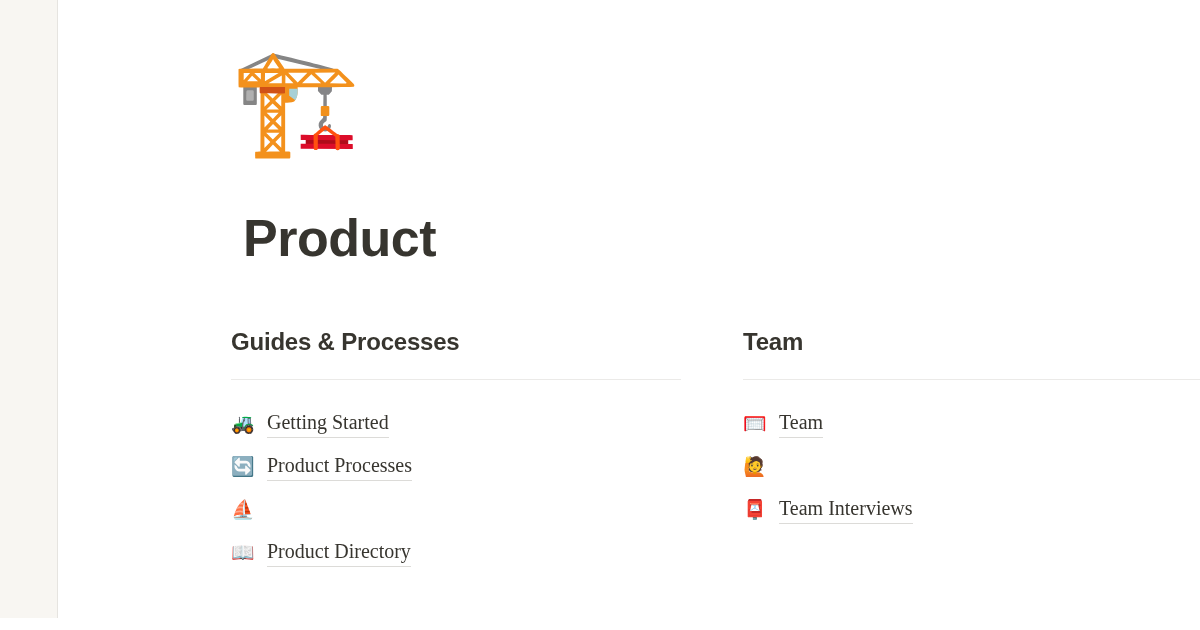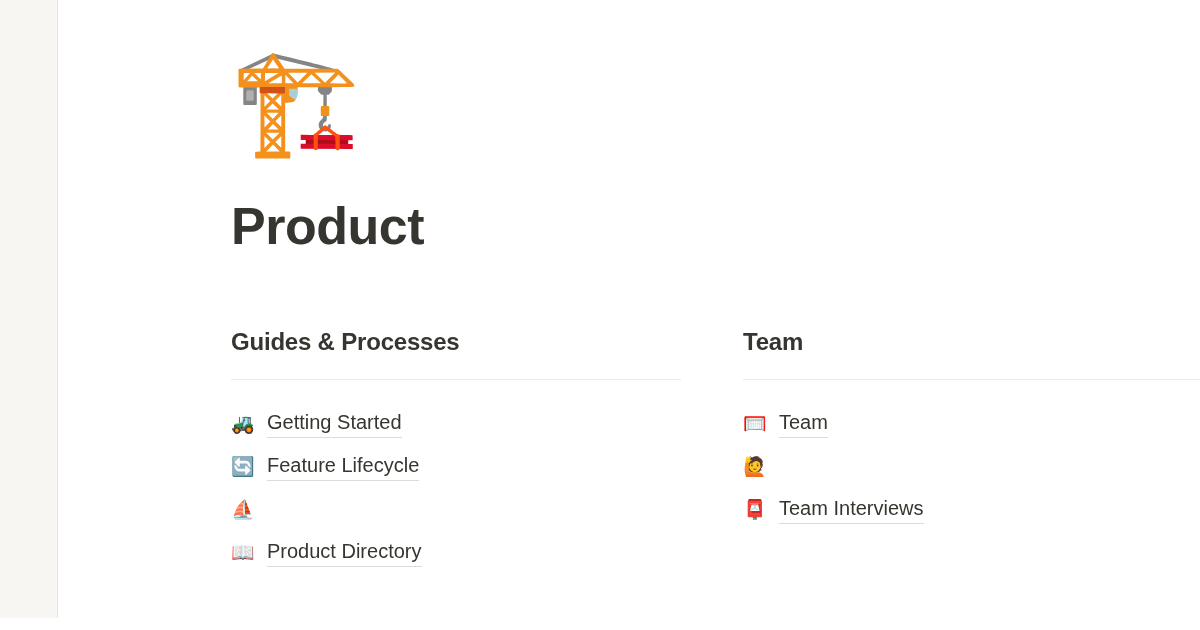--- a/index.html
+++ b/index.html
@@ -67,21 +67,21 @@
     height: 118px;
     font-size: 104px;
     line-height: 118px;
     user-select: none;
   }
 
   .page-title {
     position: absolute;
     left: 172px;
     top: 198px;
-    margin: 0;
+    margin: 12px;
     font-size: 52px;
     line-height: 1.1;
     font-weight: bold;
     letter-spacing: -0.5px;
     color: #37352f;
     white-space: nowrap;
   }
 
   .columns {
     position: absolute;
@@ -140,20 +140,21 @@
   .link-text {
     margin-left: 12px;
     font-size: 20px;
     line-height: 26px;
     color: #37352f;
     text-decoration: none;
     border-bottom: 1px solid #dcdbd8;
     padding-bottom: 2px;
     white-space: nowrap;
     cursor: pointer;
+    font-family: Liberation Serif, serif;
   }
 </style>
 </head>
 <body>
 
 <div class="app">
 
   <div class="sidebar"></div>
 
   <div class="top-dots"></div>
@@ -169,21 +170,21 @@
       <div class="column col-guides">
         <h2 class="section-heading">Guides &amp; Processes</h2>
         <div class="section-rule"></div>
         <ul class="link-list">
           <li class="link-item">
             <span class="link-emoji">🚜</span>
             <a class="link-text" href="#">Getting Started</a>
           </li>
           <li class="link-item">
             <span class="link-emoji">🔄</span>
-            <a class="link-text" href="#">Feature Lifecycle</a>
+            <a class="link-text" href="#">Product Processes</a>
           </li>
           <li class="link-item">
             <span class="link-emoji">⛵</span>
           </li>
           <li class="link-item">
             <span class="link-emoji">📖</span>
             <a class="link-text" href="#">Product Directory</a>
           </li>
         </ul>
       </div>

